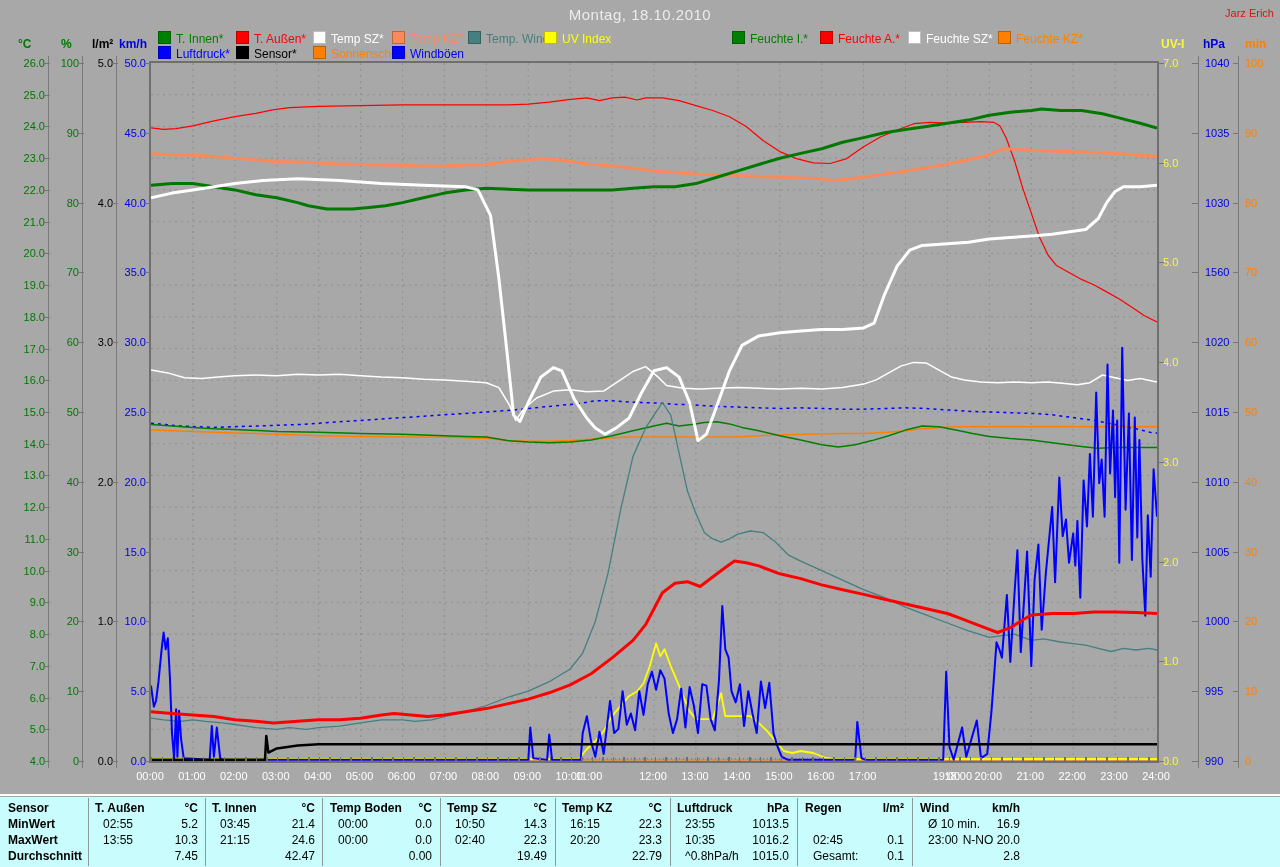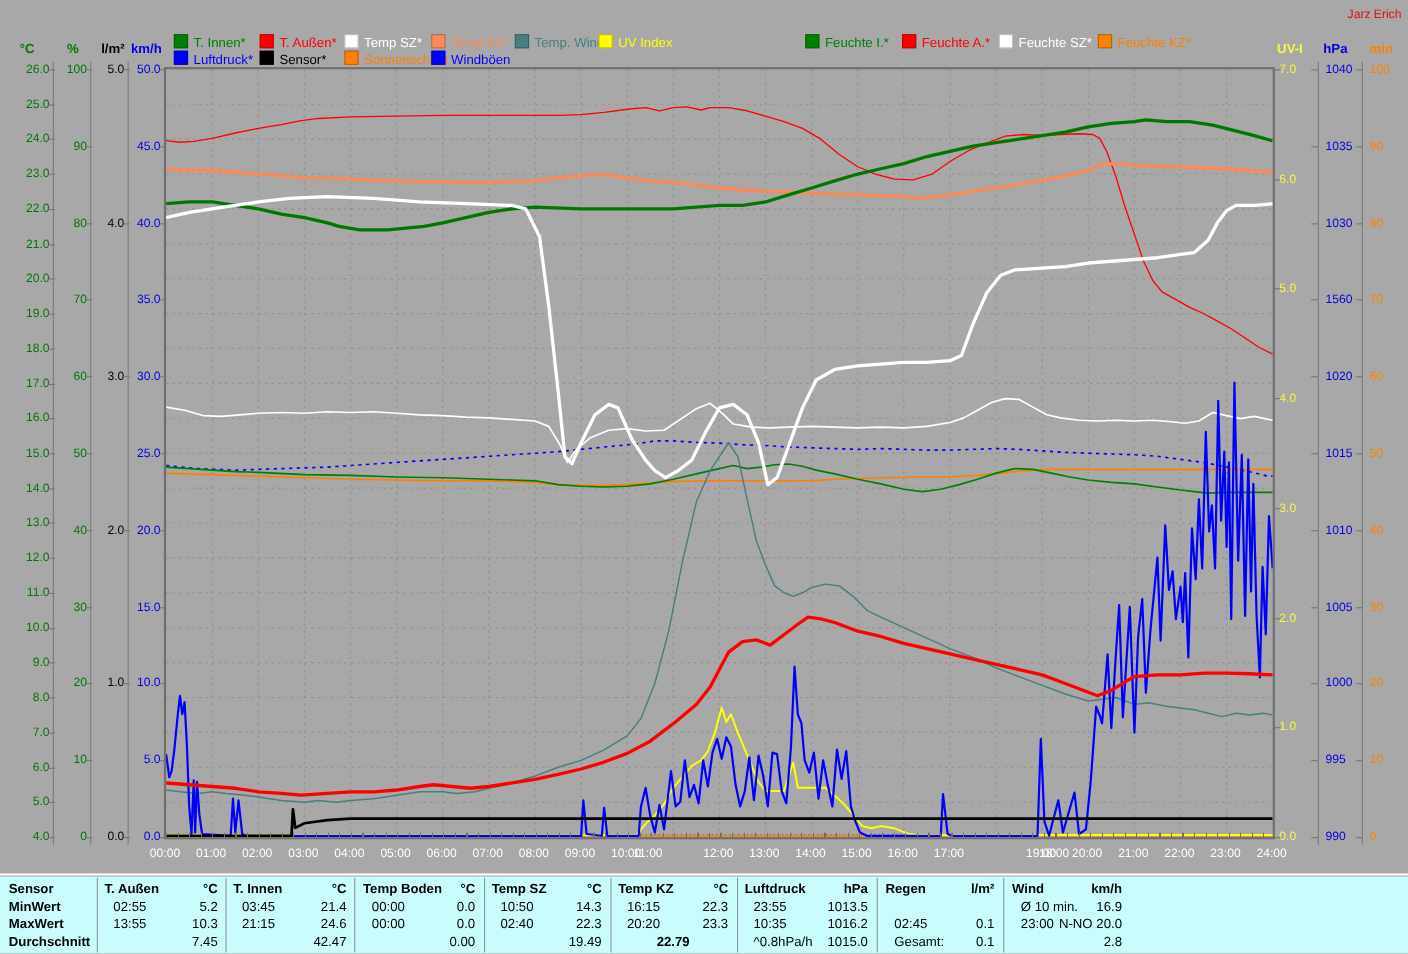--- a/index.html
+++ b/index.html
@@ -22,20 +22,21 @@
   #info-table{left:0;top:797px;width:1280px;height:70px;background:#c9fdfd;}
   .tcell{position:absolute;font-size:12px;color:#000;white-space:nowrap;}
   .tbold{font-weight:bold;}
   .tsep{position:absolute;width:1px;background:#8a9a9a;top:1px;height:68px;}
   .axis-header{position:absolute;font-size:12px;font-weight:bold;}
 </style>
 </head>
 <body>
 
 <div id="screen">
+  <div class="abs" id="title">Montag, 18.10.2010</div>
   <div class="abs" id="watermark">Jarz Erich</div>
 
   <div id="legend"></div>
 
   <div id="axes"></div>
 
   <div class="abs" id="plot-frame"></div>
   <svg id="plot-svg" width="1006" height="698" viewBox="0 0 1006 698" preserveAspectRatio="none">
       <line x1="41.916666666666664" y1="0" x2="41.916666666666664" y2="698" stroke="#8f8f8f" stroke-width="1" stroke-dasharray="2,4"></line>
       <line x1="83.83333333333333" y1="0" x2="83.83333333333333" y2="698" stroke="#8f8f8f" stroke-width="1" stroke-dasharray="2,4"></line>
@@ -141,21 +142,21 @@
       <div class="tcell" style="left: 447px; top: 20px; width: 100px; text-align: right;">14.3</div>
       <div class="tcell" style="left: 455px; top: 36px;">02:40</div>
       <div class="tcell" style="left: 447px; top: 36px; width: 100px; text-align: right;">22.3</div>
       <div class="tcell" style="left: 447px; top: 52px; width: 100px; text-align: right;">19.49</div>
       <div class="tcell tbold" style="left: 562px; top: 4px;">Temp KZ</div>
       <div class="tcell tbold" style="left: 562px; top: 4px; width: 100px; text-align: right;">°C</div>
       <div class="tcell" style="left: 570px; top: 20px;">16:15</div>
       <div class="tcell" style="left: 562px; top: 20px; width: 100px; text-align: right;">22.3</div>
       <div class="tcell" style="left: 570px; top: 36px;">20:20</div>
       <div class="tcell" style="left: 562px; top: 36px; width: 100px; text-align: right;">23.3</div>
-      <div class="tcell" style="left: 562px; top: 52px; width: 100px; text-align: center; font-weight: bold;">22.79</div>
+      <div class="tcell" style="left: 562px; top: 52px; width: 100px; text-align: right;">22.79</div>
       <div class="tcell tbold" style="left: 677px; top: 4px;">Luftdruck</div>
       <div class="tcell tbold" style="left: 677px; top: 4px; width: 112px; text-align: right;">hPa</div>
       <div class="tcell" style="left: 685px; top: 20px;">23:55</div>
       <div class="tcell" style="left: 677px; top: 20px; width: 112px; text-align: right;">1013.5</div>
       <div class="tcell" style="left: 685px; top: 36px;">10:35</div>
       <div class="tcell" style="left: 677px; top: 36px; width: 112px; text-align: right;">1016.2</div>
       <div class="tcell" style="left: 685px; top: 52px;">^0.8hPa/h</div>
       <div class="tcell" style="left: 677px; top: 52px; width: 112px; text-align: right;">1015.0</div>
       <div class="tcell tbold" style="left: 805px; top: 4px;">Regen</div>
       <div class="tcell tbold" style="left: 805px; top: 4px; width: 99px; text-align: right;">l/m²</div>

